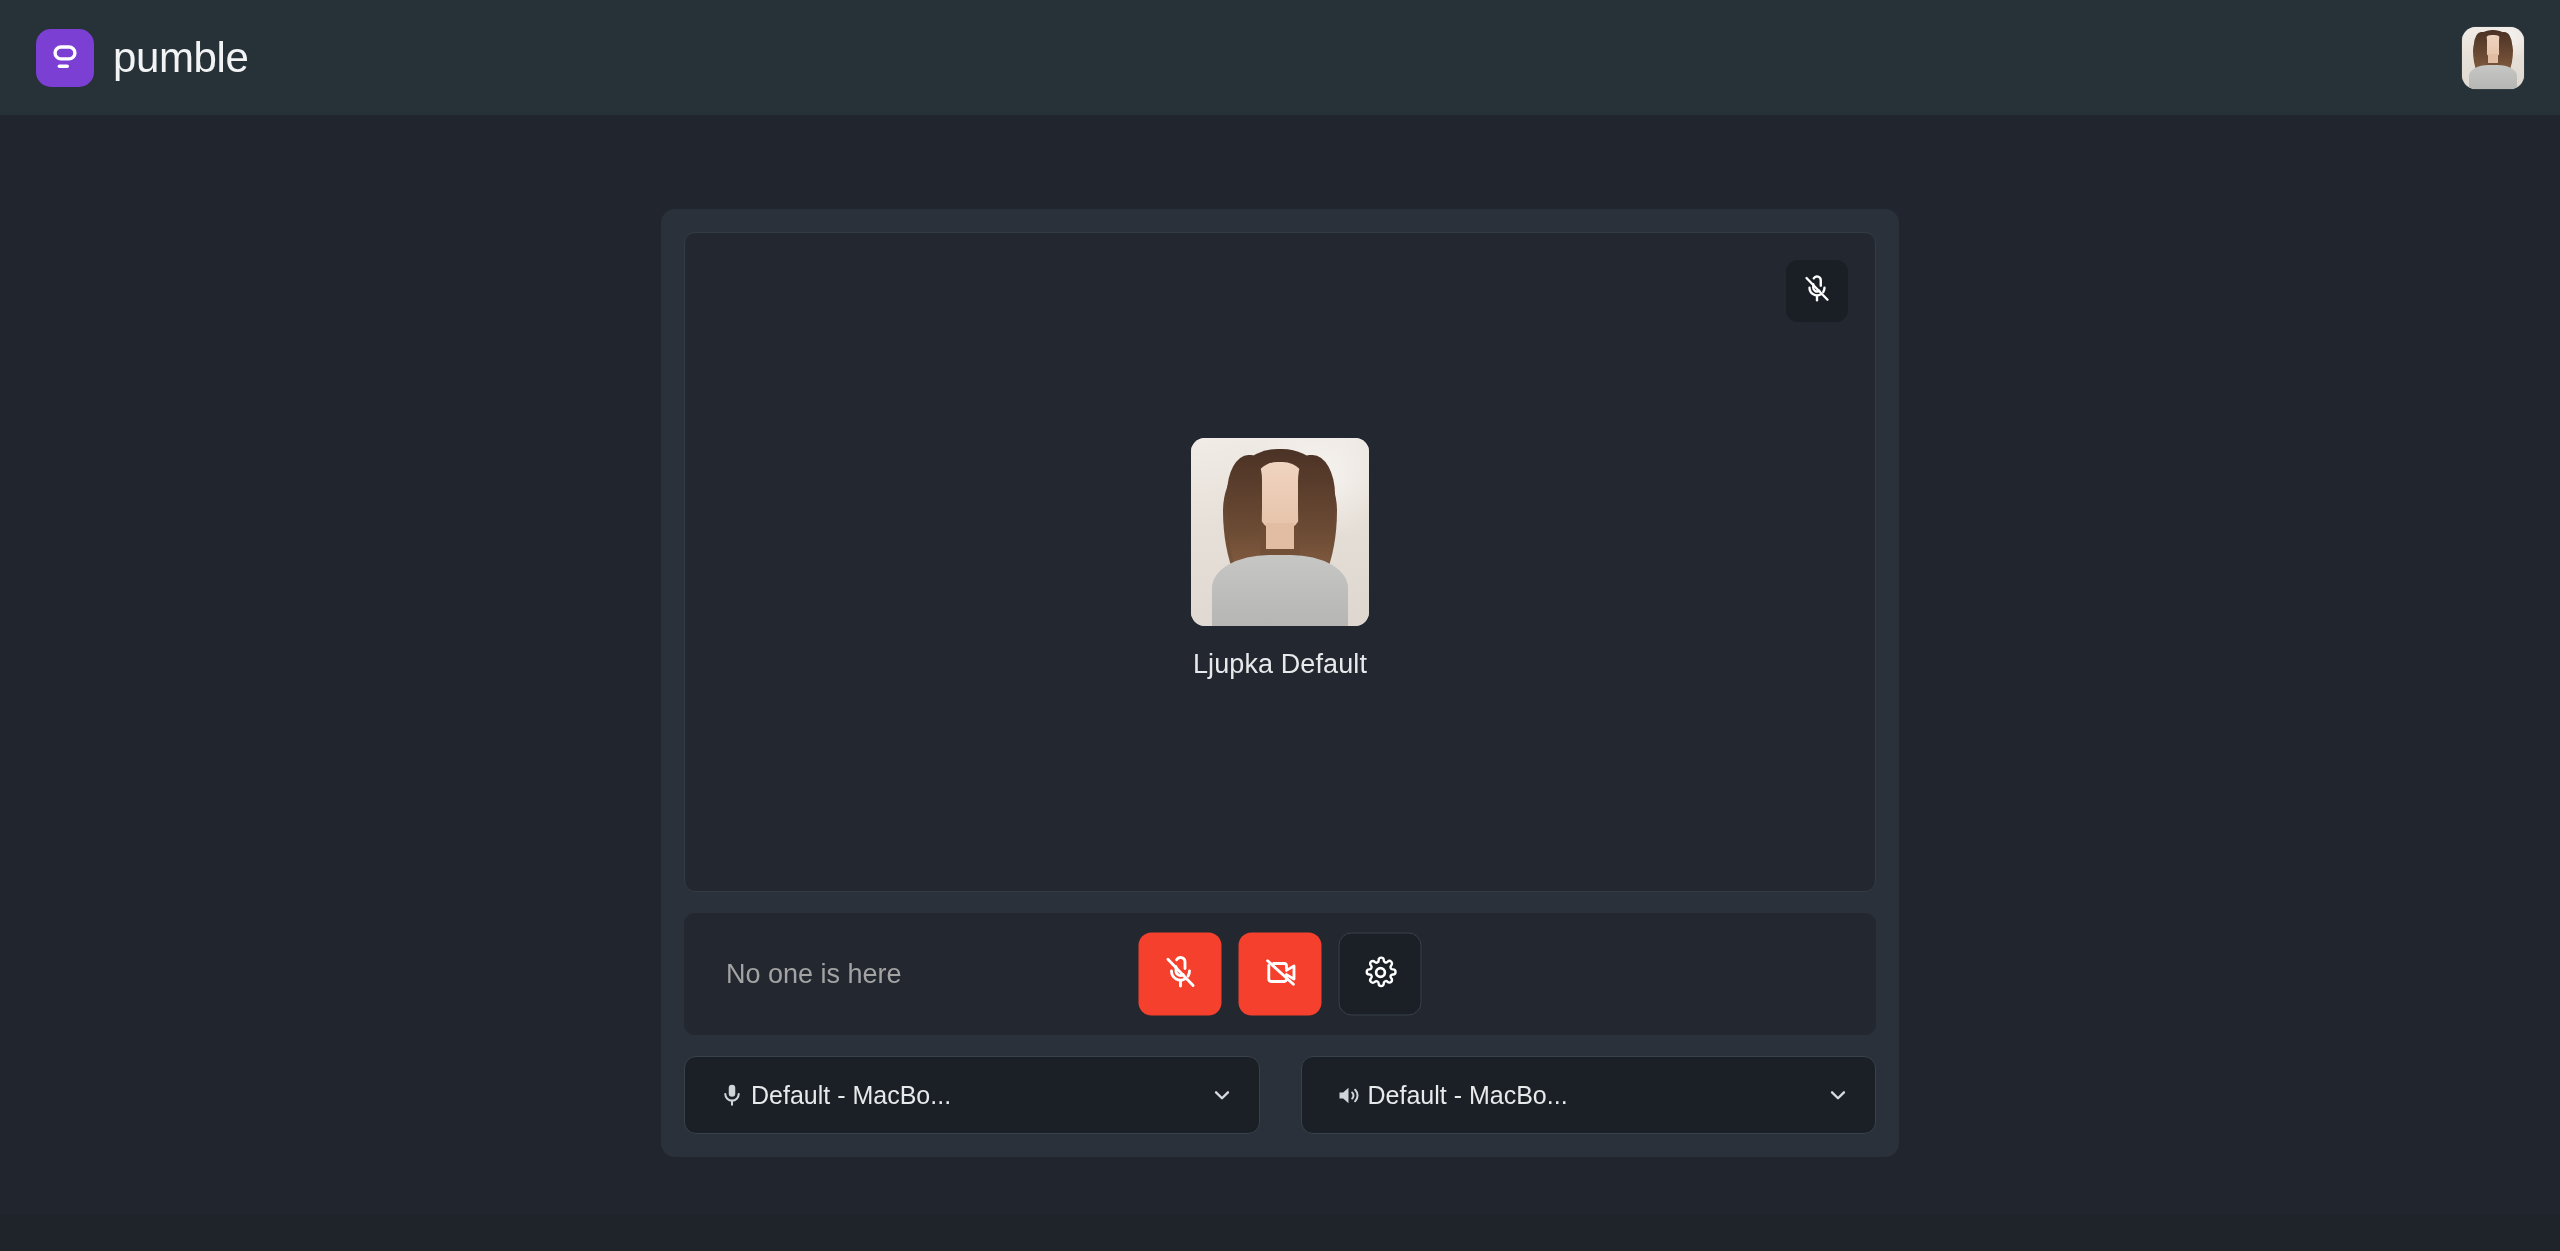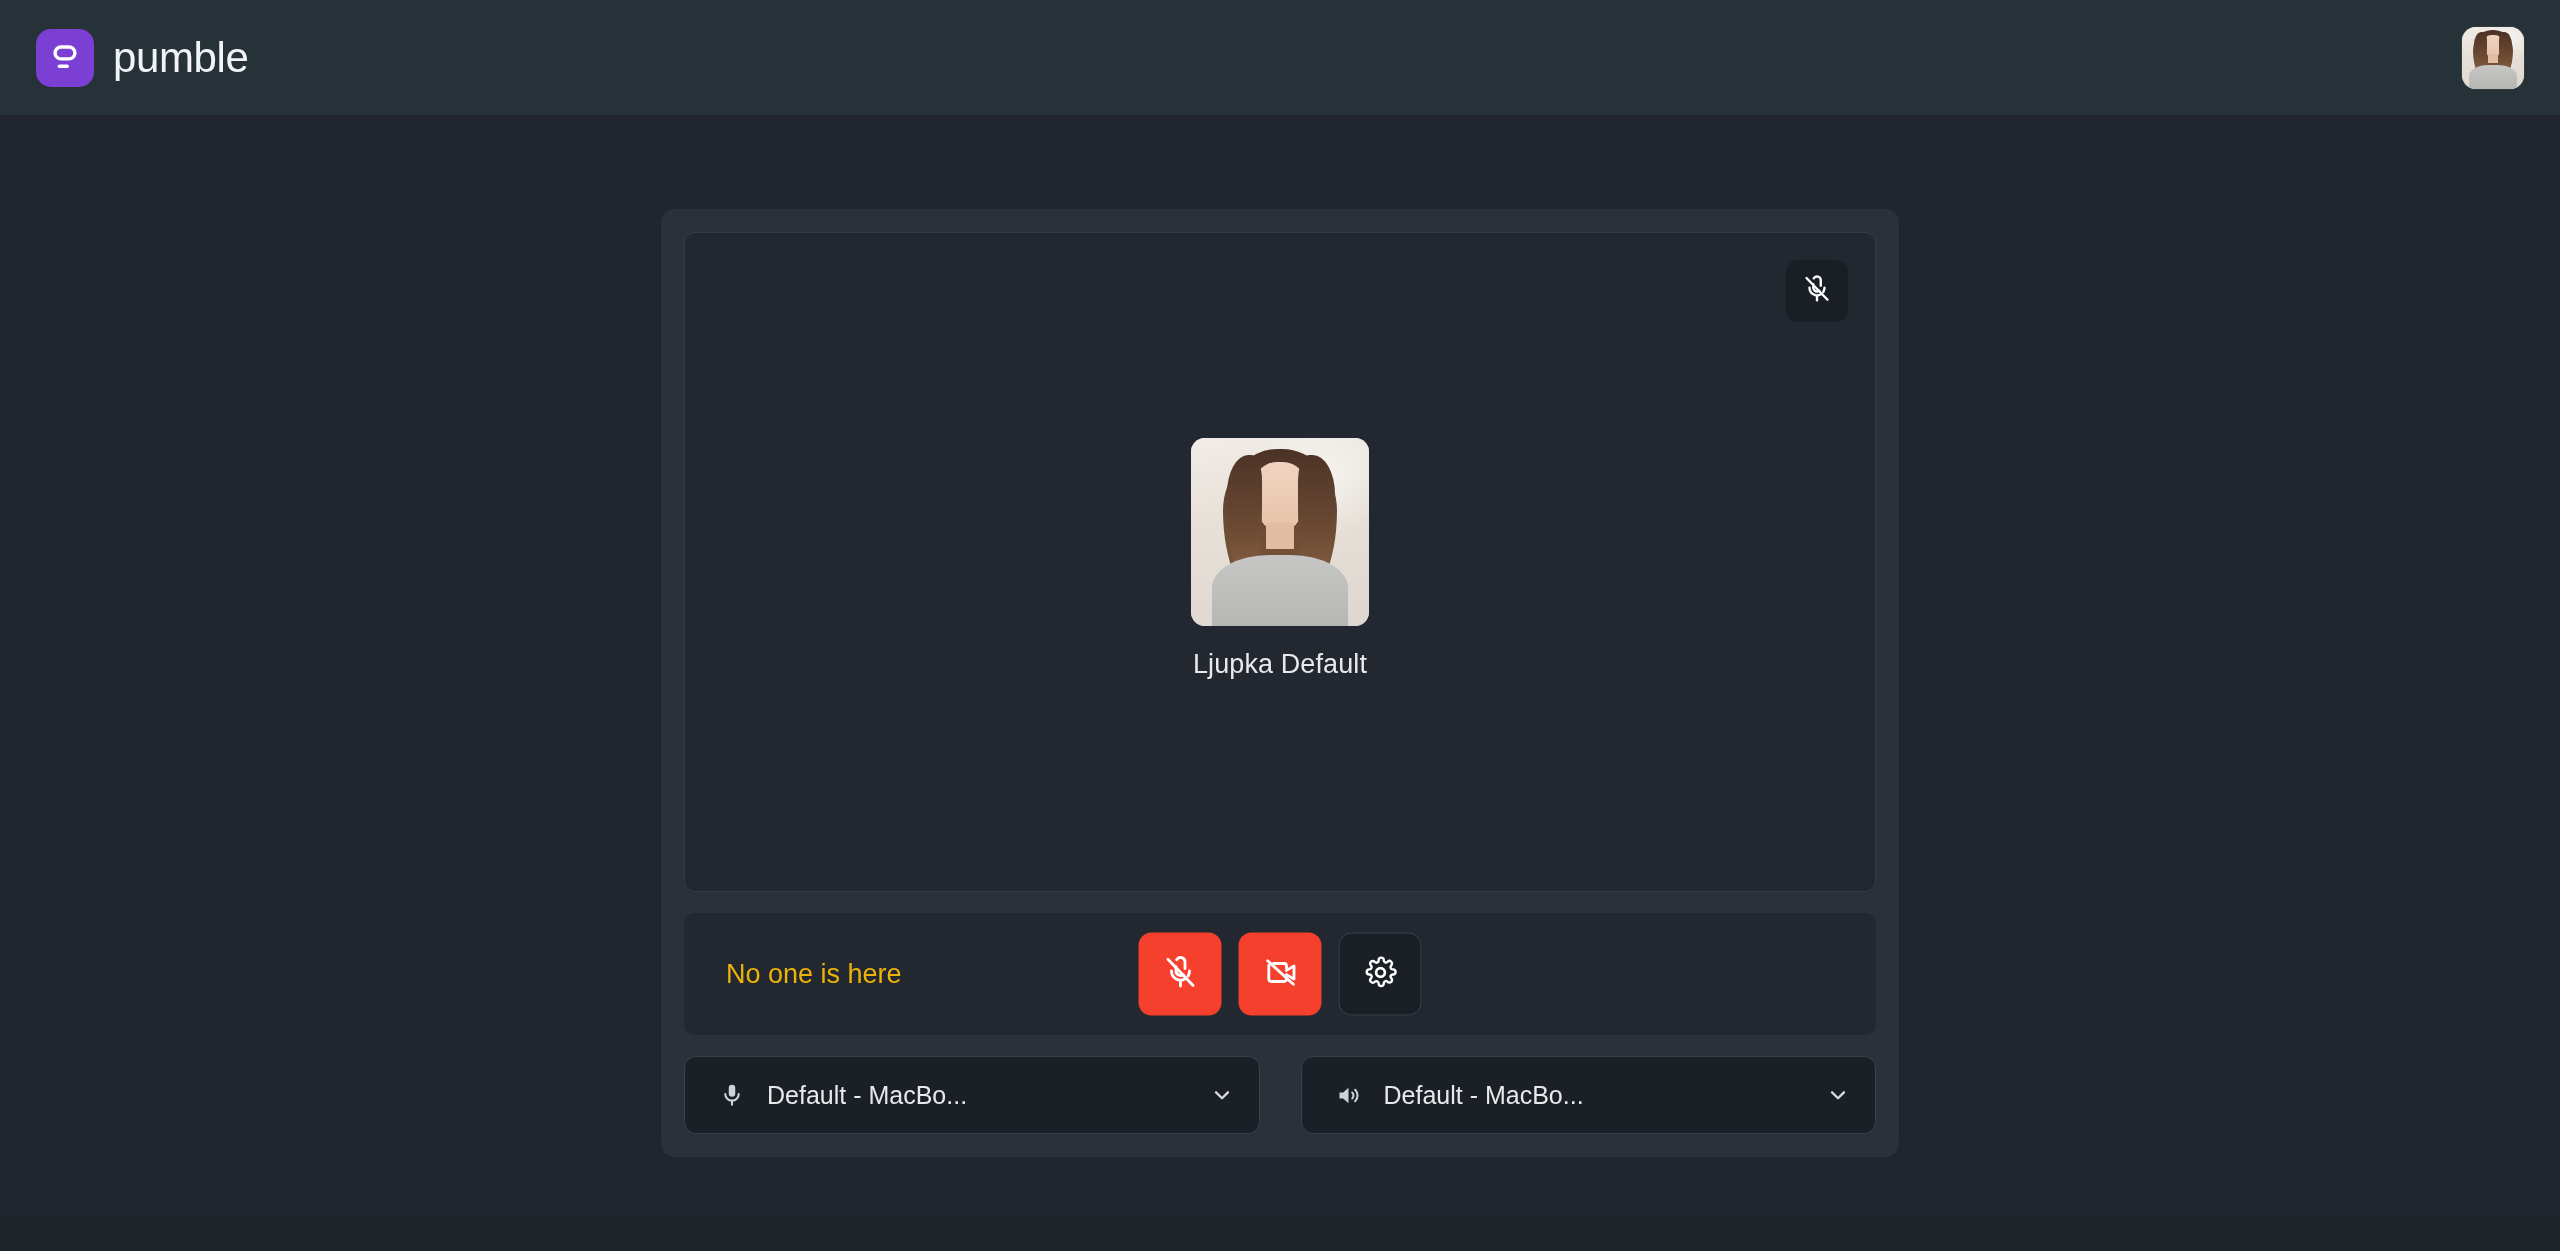--- a/index.html
+++ b/index.html
@@ -148,21 +148,21 @@
     background: #23272f;
     border-radius: 11px;
     display: flex;
     align-items: center;
     padding: 0 42px;
     position: relative;
   }
 
   .status-text {
     font-size: 27px;
-    color: #eab308;
+    color: #a3a3a3;
   }
 
   .control-cluster {
     position: absolute;
     left: 50%;
     top: 50%;
     transform: translate(-50%, -50%);
     display: flex;
     align-items: center;
     gap: 17px;
@@ -230,21 +230,20 @@
     width: 38px;
   }
 
   .device-label {
     flex: 1;
     font-size: 25px;
     color: #e7e9eb;
     white-space: nowrap;
     overflow: hidden;
     text-overflow: ellipsis;
-    margin-left: 16px;
   }
 
   .device-chevron {
     flex: none;
     display: flex;
     align-items: center;
     justify-content: center;
     margin-left: 10px;
   }
 

